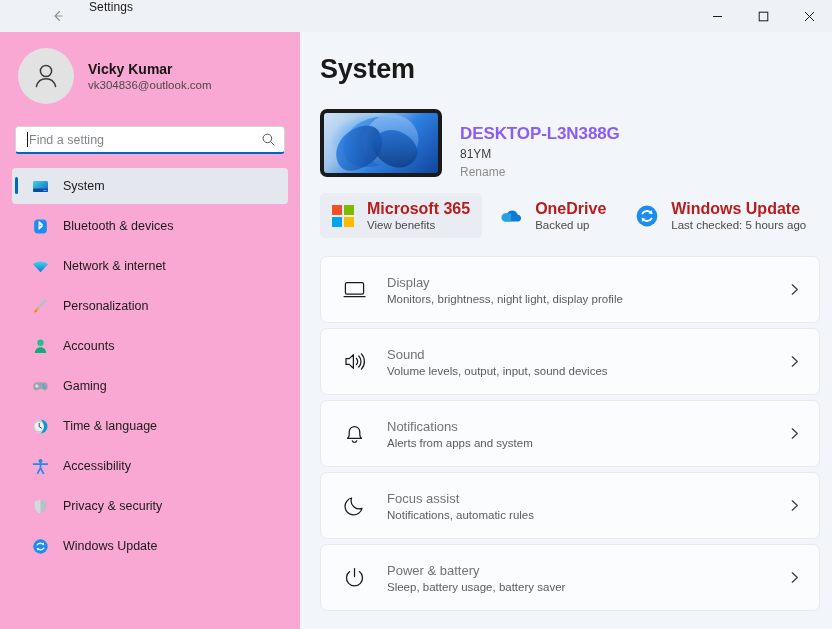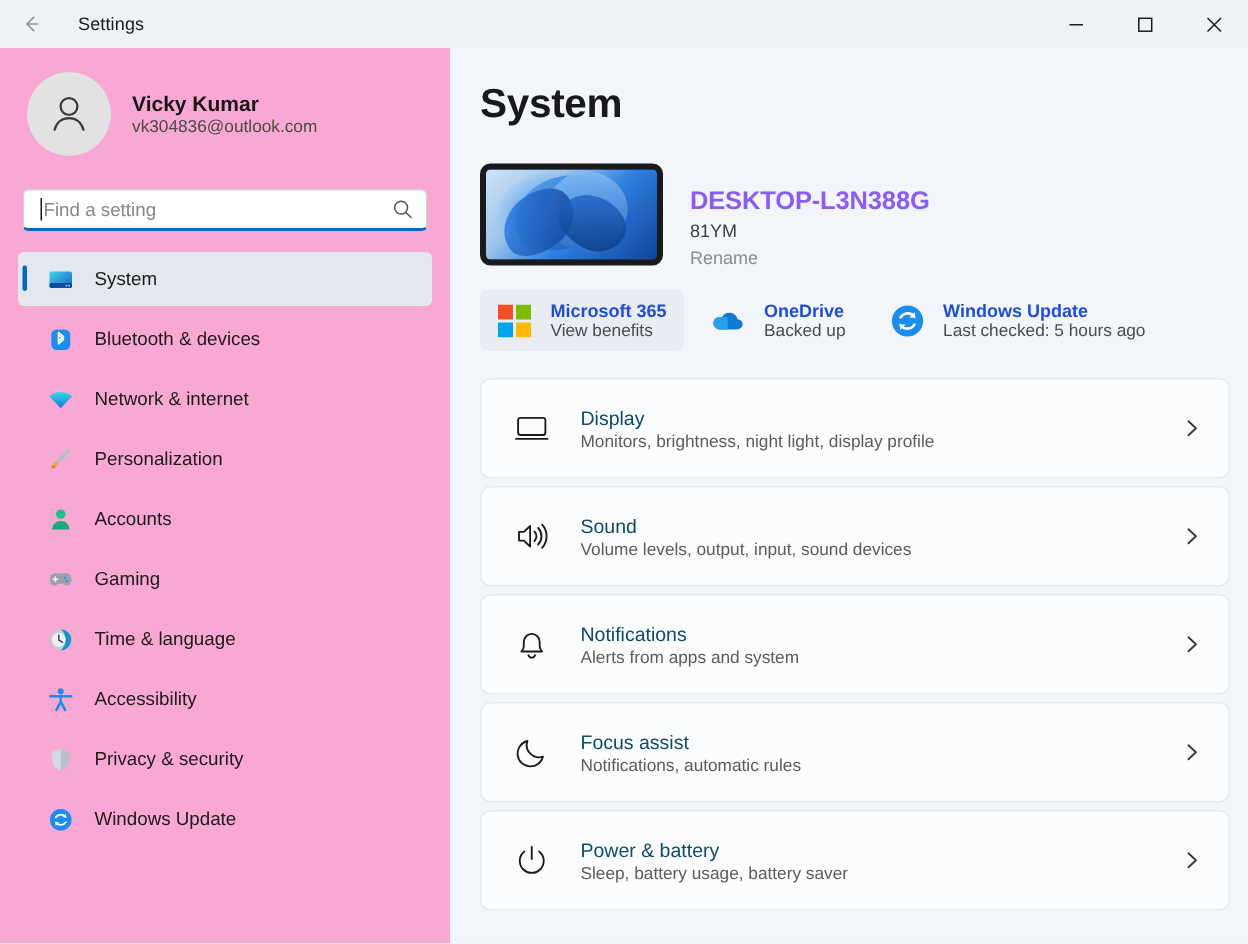--- a/index.html
+++ b/index.html
@@ -19,24 +19,25 @@
     background: #eef2f7;
     display: flex;
     flex-direction: column;
   }
 
   
   .titlebar {
     height: 32px;
     flex: 0 0 32px;
     display: flex;
-    align-items: center;
+    align-items: flex-start;
     background: #eef2f7;
     position: relative;
     z-index: 5;
+    padding-left: 37px;
   }
   .back-btn {
     width: 34px;
     height: 32px;
     display: flex;
     align-items: center;
     justify-content: center;
     margin-left: 4px;
   }
   .back-btn svg { display: block; }
@@ -238,21 +239,21 @@
   .ql.hover { background: #e9edf3; }
   .ql-icon {
     width: 26px;
     height: 26px;
     flex: 0 0 26px;
     display: flex;
     align-items: center;
     justify-content: center;
   }
   .ql-text { display: flex; flex-direction: column; gap: 1px; }
-  .ql-title { font-size: 12px; font-weight: bold; color: #1d4ed8; }
+  .ql-title { font-size: 16px; font-weight: bold; color: #b91c1c; }
   .ql-sub { font-size: 11.5px; color: #4b4b4b; }
 
   .cards { display: flex; flex-direction: column; gap: 5px; }
   .card {
     height: 67px;
     background: #fbfcfe;
     border: 1px solid #e7eaee;
     border-radius: 7px;
     display: flex;
     align-items: center;
@@ -262,21 +263,21 @@
   .card-icon {
     width: 26px;
     height: 26px;
     flex: 0 0 26px;
     display: flex;
     align-items: center;
     justify-content: center;
     color: #1b1b1b;
   }
   .card-text { display: flex; flex-direction: column; gap: 3px; flex: 1; min-width: 0; }
-  .card-title { font-size: 13px; color: #0c4a6e; }
+  .card-title { font-size: 13px; color: #737373; }
   .card-sub { font-size: 11.5px; color: #5c5c5c; }
   .chevron { flex: 0 0 auto; color: #3b3b3b; display: flex; align-items: center; }
 </style>
 </head>
 <body>
 
 <div class="window">
 
   <div class="titlebar">
     <div class="back-btn">

